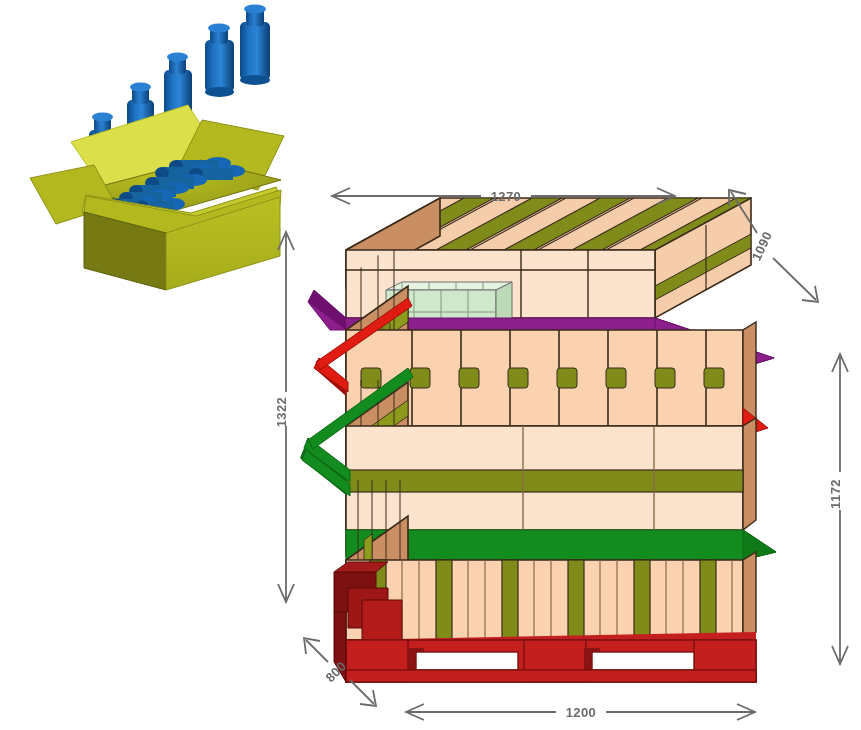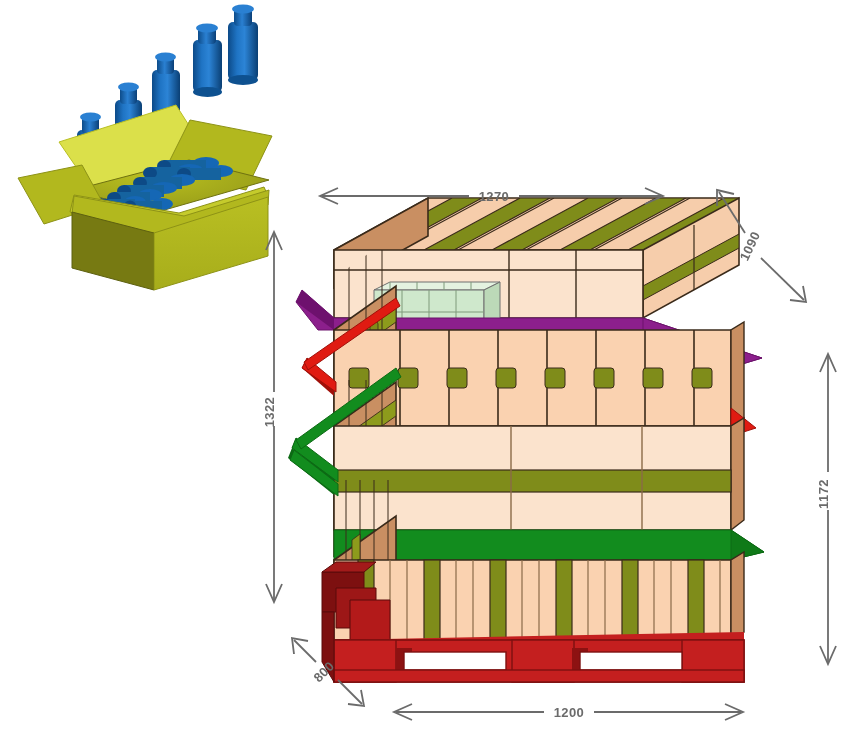--- a/index.html
+++ b/index.html
@@ -2,21 +2,21 @@
 <html><head>
 <meta charset="utf-8">
 <title>Palletised Load Diagram</title>
 <style>
   html,body{margin:0;padding:0;background:#ffffff;}
   body{
     font-family:"Liberation Sans", sans-serif;
     width:861px;height:730px;
     overflow:hidden;position:relative;
   }
-  #stage{position:absolute;left:4px;top:0;width:719px;height:730px;}
+  #stage{position:absolute;left:16px;top:0;width:719px;height:730px;}
   svg{display:block;}
   .dimtxt{
     font-family:"Liberation Sans", sans-serif;
     font-size:13px;
     fill:#6b6b6b;
     font-weight:600;
     letter-spacing:0.4px;
   }
 </style>
 </head>

